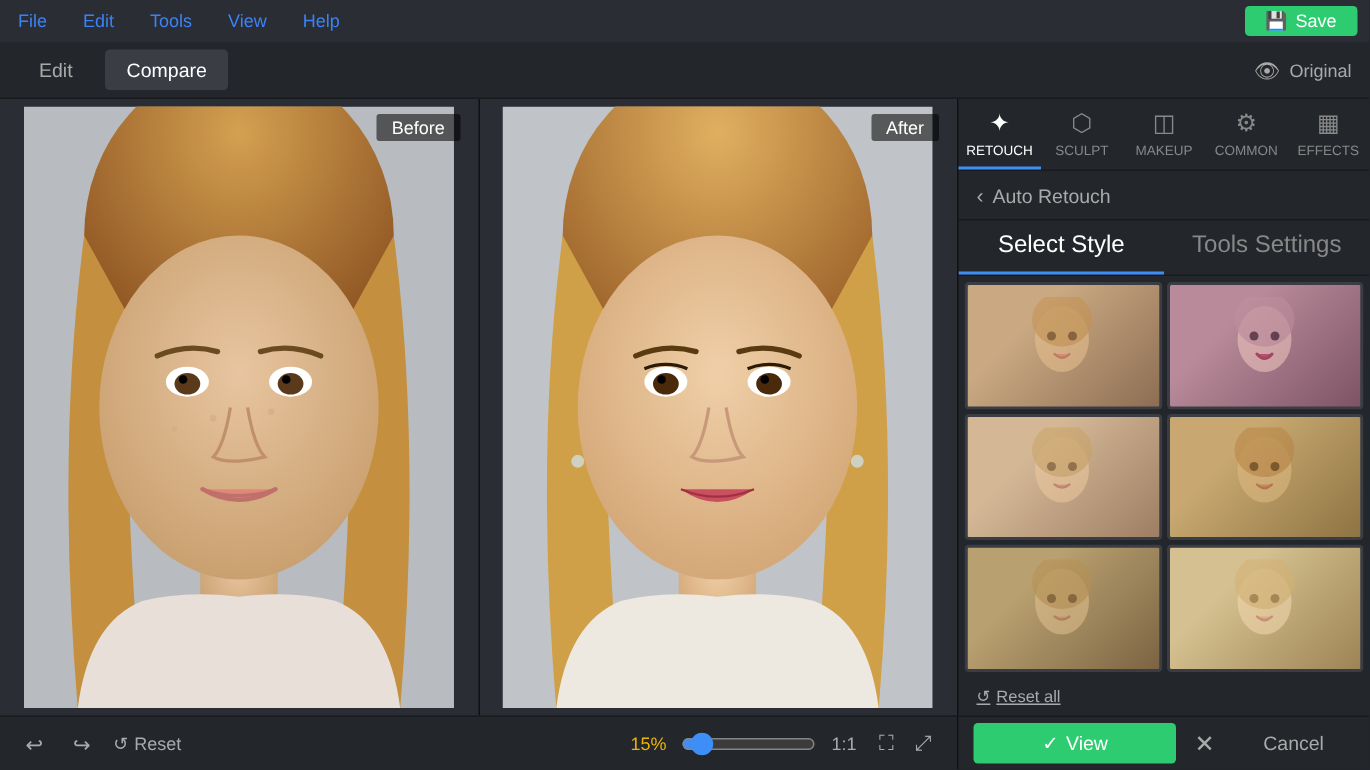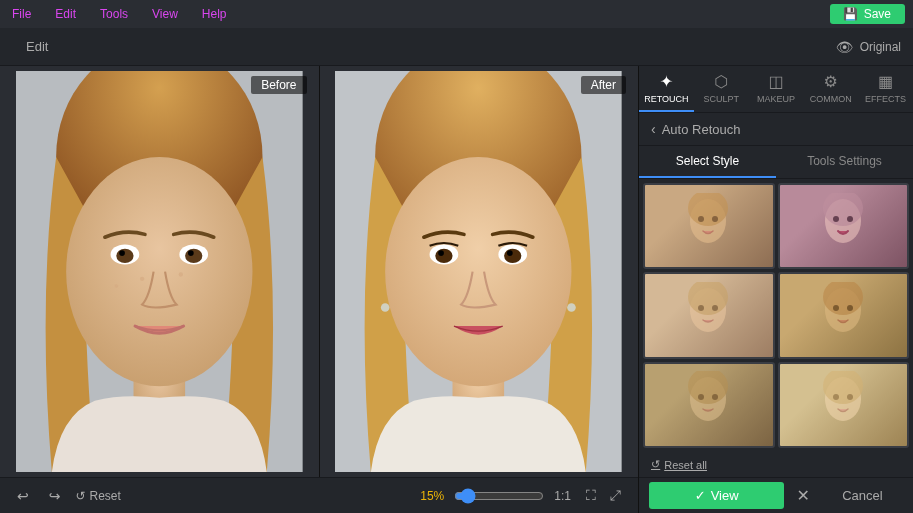--- a/index.html
+++ b/index.html
@@ -23,21 +23,21 @@
       padding: 0 8px;
       justify-content: space-between;
       flex-shrink: 0;
     }
     .menu-items {
       display: flex;
       gap: 16px;
     }
     .menu-item {
       font-size: 12px;
-      color: #d946ef;
+      color: #3b82f6;
       cursor: pointer;
       padding: 2px 4px;
     }
     .save-btn {
       background: #2ecc71;
       color: #fff;
       border: none;
       padding: 3px 14px;
       border-radius: 3px;
       font-size: 12px;
@@ -223,21 +223,21 @@
     .panel-back .back-arrow { font-size: 14px; }
 
     .style-tabs {
       display: flex;
       border-bottom: 1px solid #181a1e;
     }
     .style-tab {
       flex: 1;
       text-align: center;
       padding: 8px 0;
-      font-size: 12px;
+      font-size: 16px;
       cursor: pointer;
       color: #888;
     }
     .style-tab.active {
       color: #fff;
       border-bottom: 2px solid #3e8ef7;
     }
 
     
     .style-grid {
@@ -369,20 +369,21 @@
     <span class="menu-item">Help</span>
   </div>
   <button class="save-btn">
     <span>💾</span>
     <span>Save</span>
   </button>
 </div>
 
 <div class="toolbar">
   <button class="tab-btn">Edit</button>
+  <button class="tab-btn active">Compare</button>
   <div class="toolbar-right">
     <span class="eye-icon">👁</span>
     <span>Original</span>
   </div>
 </div>
 
 <div class="main-area">
 
   <div class="canvas-area">
     <div class="before-after-container">

